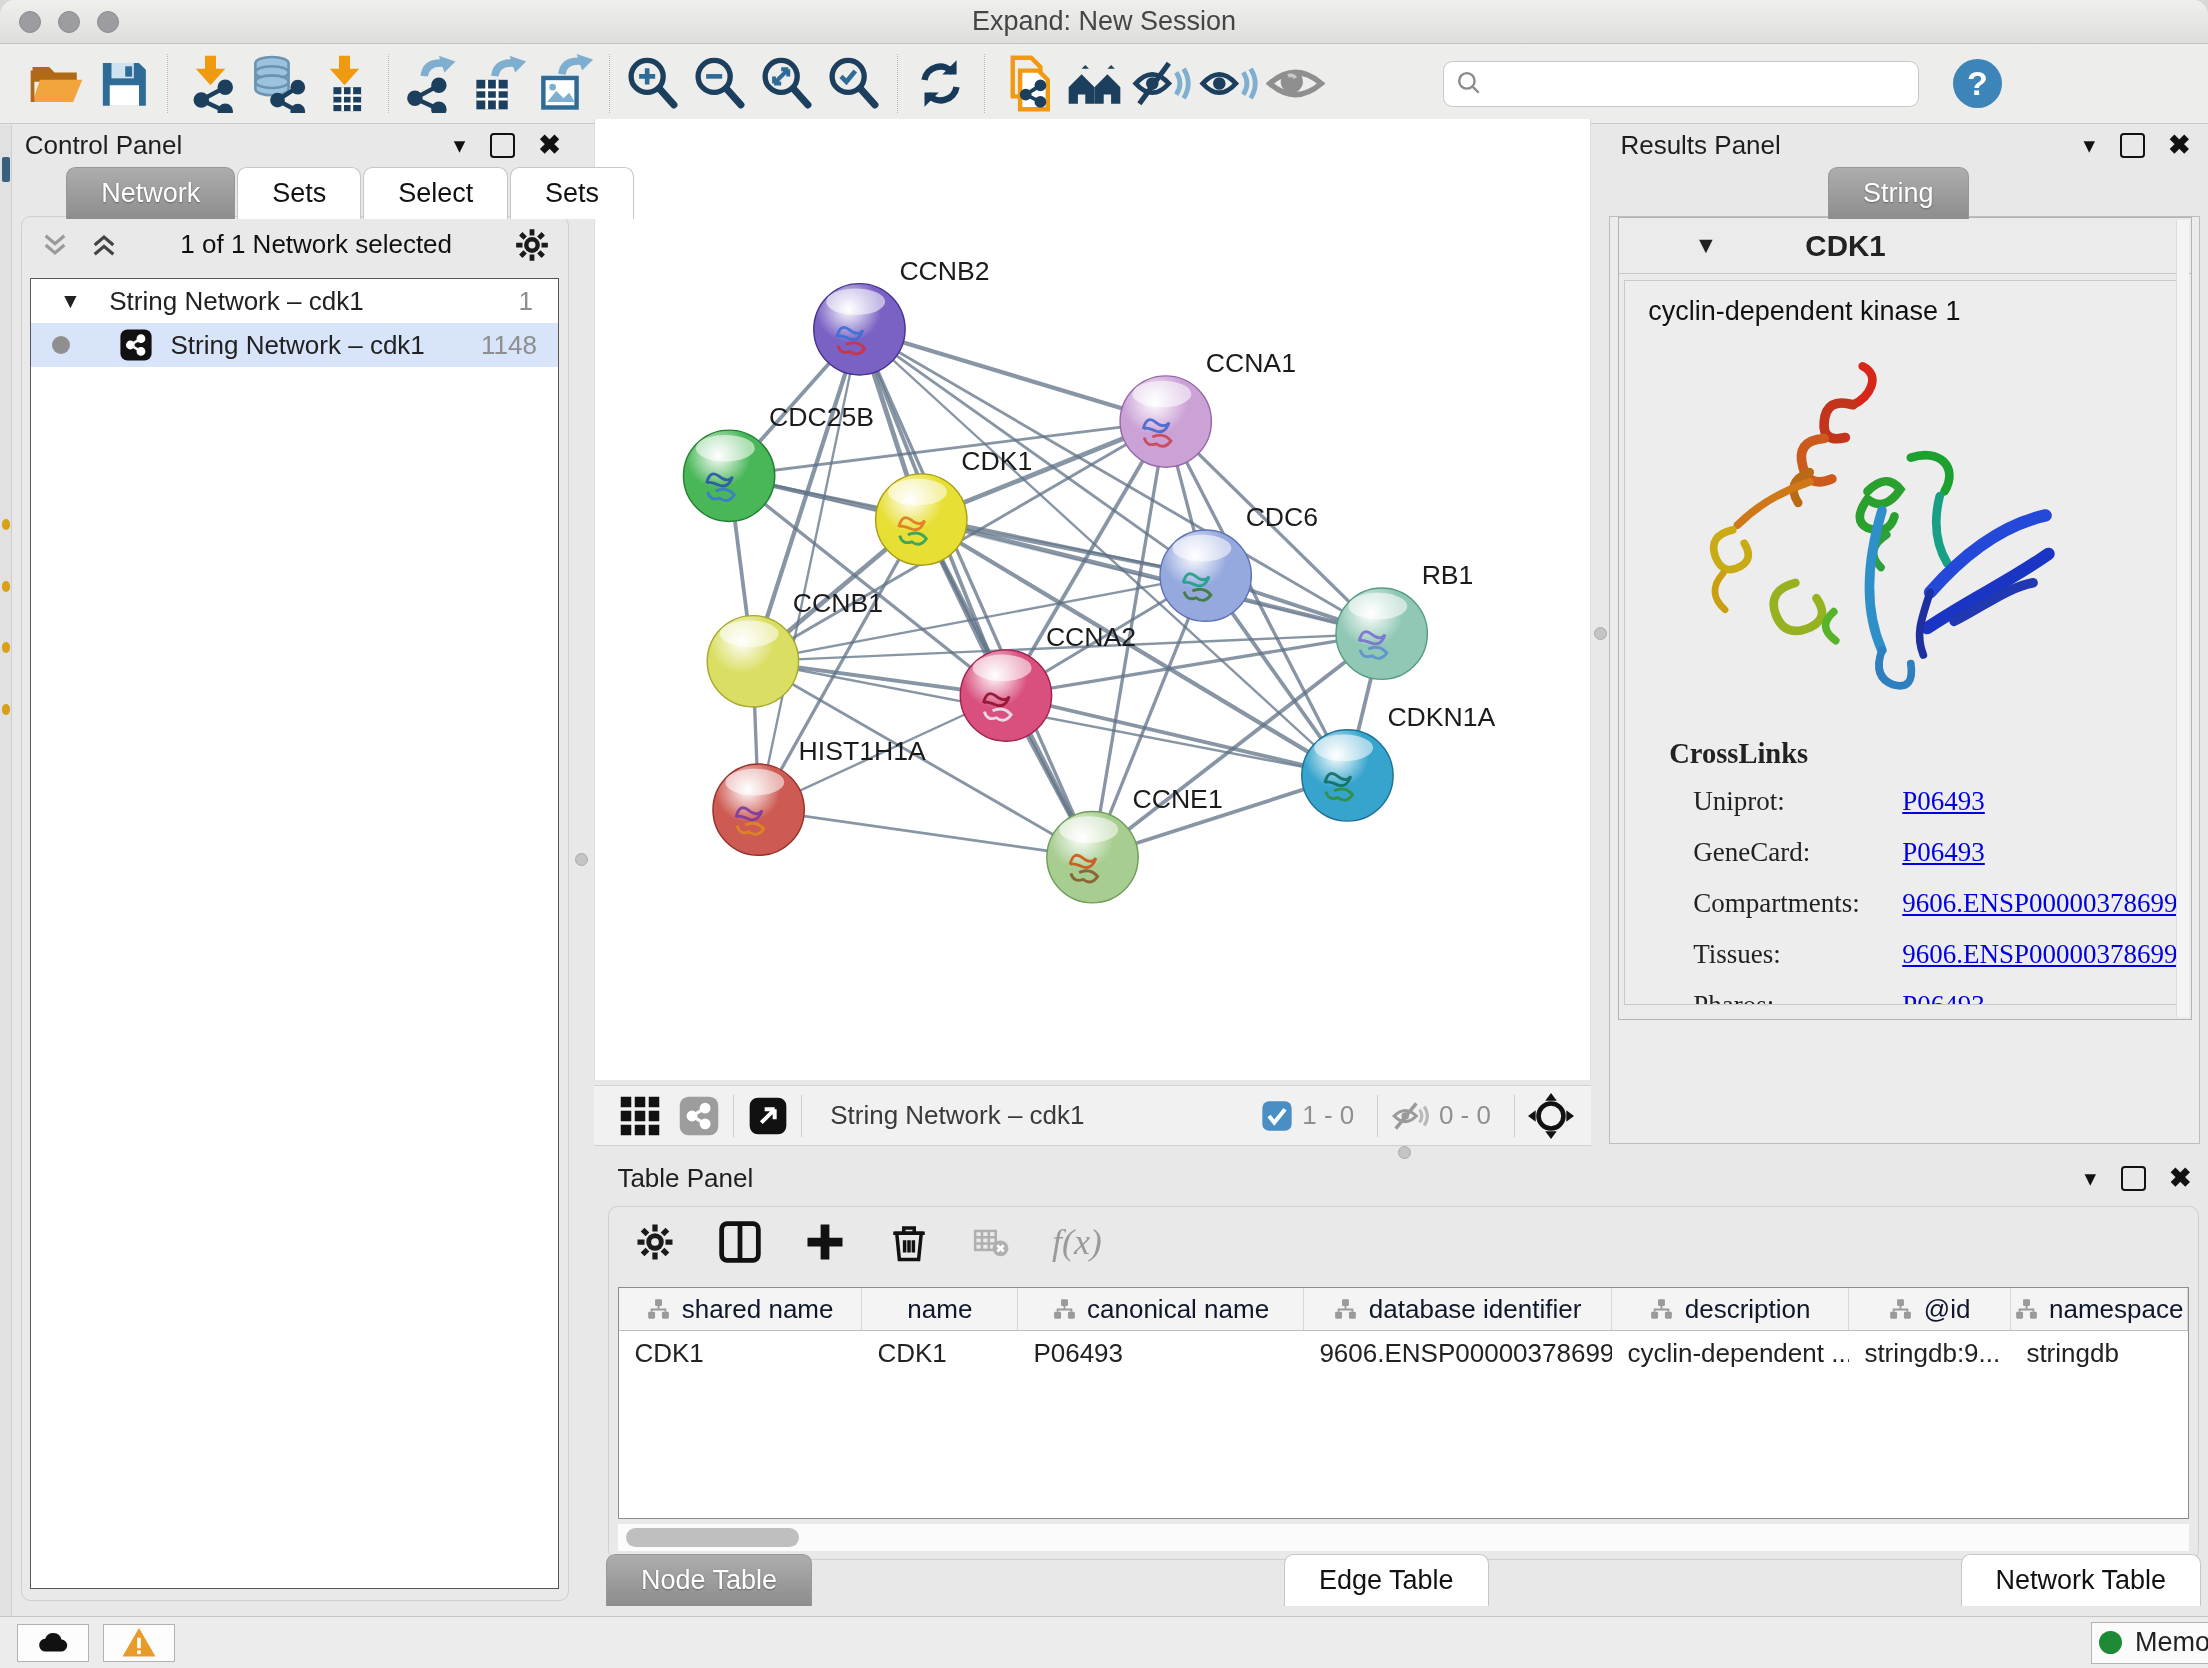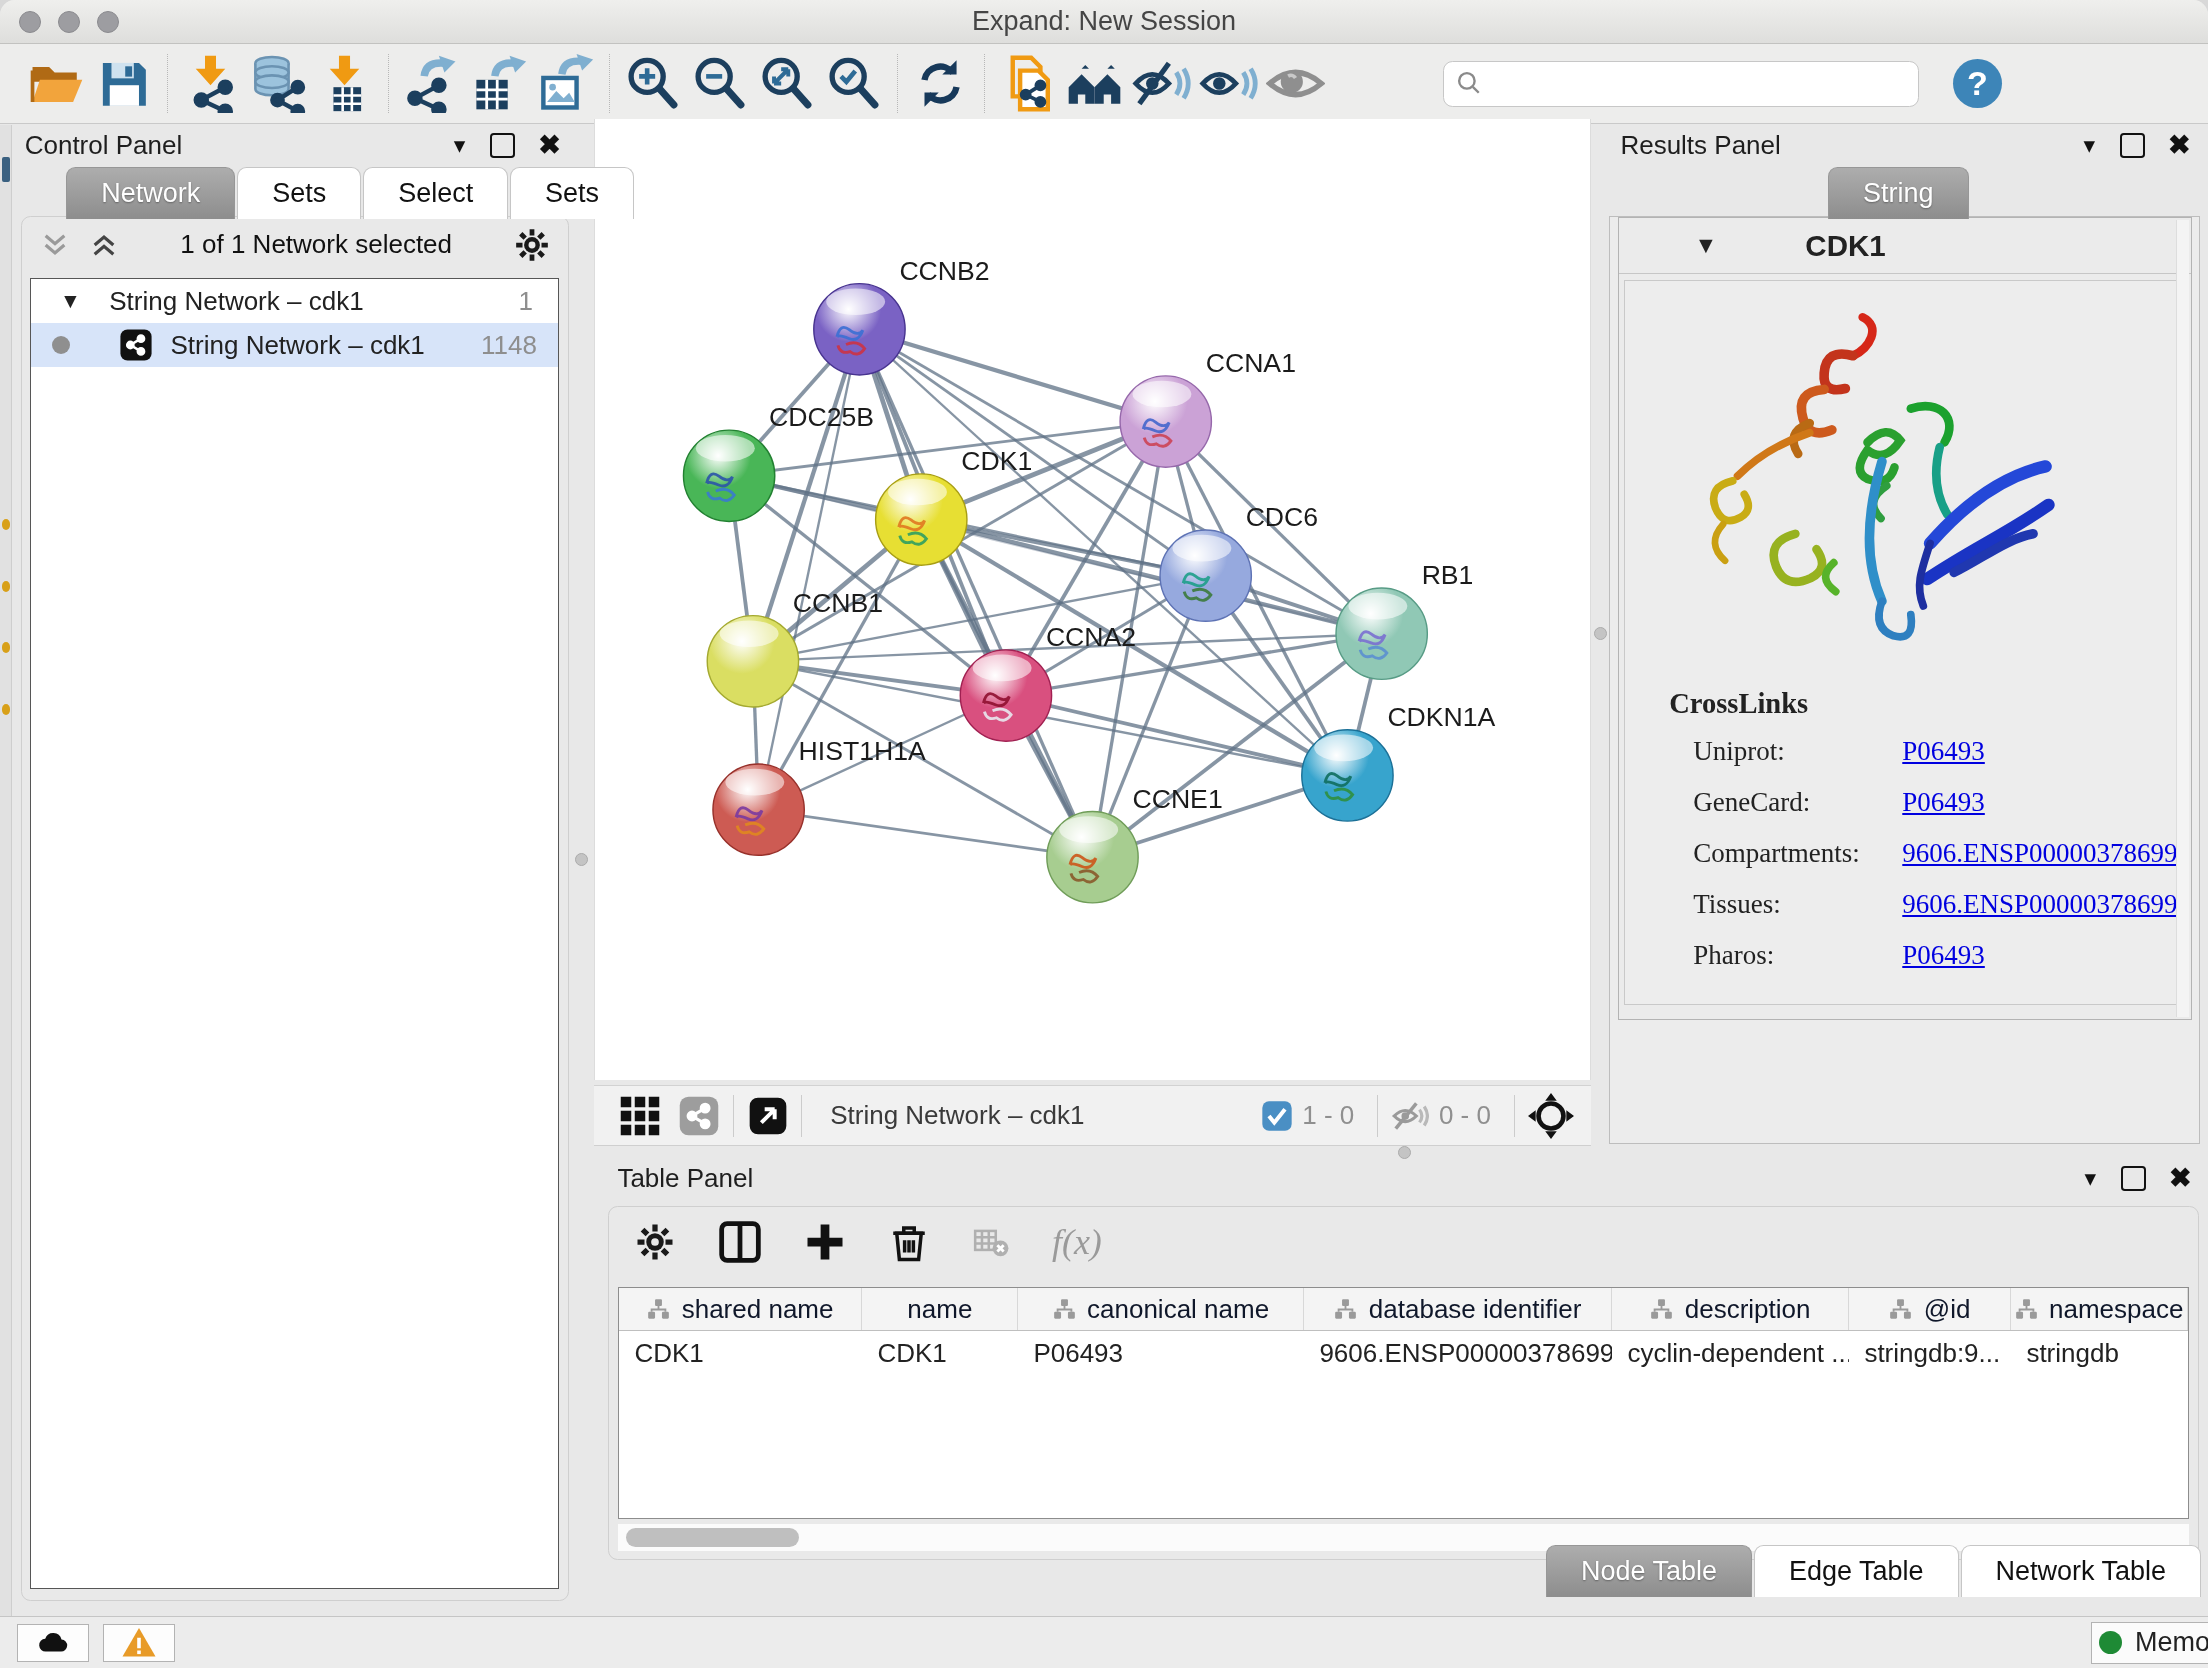--- a/index.html
+++ b/index.html
@@ -81,21 +81,21 @@
   .tp-tools{height:70px;display:flex;align-items:center;gap:42px;padding:0 25px;}
   .tbl{position:absolute;left:9.5px;top:80px;right:9.5px;bottom:40px;background:#fff;border:1.9px solid #8d8d8d;overflow:hidden;}
   .tblhead{display:grid;grid-template-columns:243px 156px 286px 308px 237px 162px 1fr;height:42px;
     background:#f4f4f4;border-bottom:1.9px solid #bfbfbf;}
   .th{display:flex;align-items:center;justify-content:center;gap:11.4px;font-size:26px;color:#0f172a;
     border-right:1px solid #d8d8d8;overflow:hidden;white-space:nowrap;}
   .tblrow{display:grid;grid-template-columns:243px 156px 286px 308px 237px 162px 1fr;height:44px;}
   .td{display:flex;align-items:center;padding-left:15px;font-size:26px;white-space:nowrap;overflow:hidden;}
   .hscroll{position:absolute;left:9.5px;bottom:7.6px;right:9.5px;height:27px;background:#fbfbfb;}
   .hthumb{width:173px;height:19px;border-radius:9.5px;background:#bfbfbf;margin:3.8px 0 0 7.6px;}
-  .bottom-tabs{position:absolute;left:0;right:0;bottom:21px;display:flex;justify-content:flex-end;}
+  .bottom-tabs{position:absolute;left:0;right:0;bottom:12px;display:flex;justify-content:space-between;}
   
   .statusbar{position:absolute;left:0;bottom:0;width:100%;height:51px;background:#ececec;border-top:1px solid #c5c5c5;padding-left:44px;}
   .sbtn{position:absolute;top:6.7px;width:72px;height:38px;background:#fdfdfd;border:1.9px solid #b3b3b3;
     display:flex;align-items:center;justify-content:center;box-sizing:border-box;}
   .membtn{position:absolute;right:11.4px;top:4.8px;width:150px;height:42px;background:#fbfbfb;border:1.9px solid #b3b3b3;
     display:flex;align-items:center;justify-content:center;gap:13.3px;font-size:27px;box-sizing:border-box;}
   .memdot{width:23px;height:23px;border-radius:50%;background:#1e8a35;}
   .fx{font-family:"Liberation Serif",serif;font-style:italic;font-size:36px;color:#9a9a9a;}
   svg{display:block;}
 </style>
@@ -621,20 +621,21 @@
     <div class="tabs rp-tab">
       <div class="tab sel">String</div>
     </div>
     <div class="rp-box">
       <div class="entrybox">
         <div class="entryhdr">
           <span class="tri">▼</span>
           <span class="gene">CDK1</span>
         </div>
         <div class="entrybody">
+          <div class="desc">cyclin-dependent kinase 1</div>
           <svg width="409" height="385" viewBox="0 0 420 400" style="margin:17px 0 0 38px">
             <g fill="none" stroke-linecap="round">
               <path d="M205 20 C225 30 212 52 195 60" stroke="#d62718" stroke-width="9"></path>
               <path d="M195 60 q-28 -8 -30 18 q-2 22 22 16" stroke="#c3341c" stroke-width="10"></path>
               <path d="M165 95 q-30 2 -22 30 q6 22 30 12" stroke="#cd5a1d" stroke-width="10"></path>
               <path d="M150 130 q-26 10 -12 32" stroke="#b96a14" stroke-width="9"></path>
               <path d="M150 140 C120 150 95 165 75 185" stroke="#d07818" stroke-width="8"></path>
               <path d="M70 190 q-26 6 -18 28 q8 20 26 10 q14 -8 4 -24" stroke="#c9ac15" stroke-width="8"></path>
               <path d="M60 235 q-18 20 2 38" stroke="#caa012" stroke-width="7"></path>
               <path d="M135 245 q-30 8 -20 34 q10 24 36 12 q20 -10 6 -30" stroke="#97b220" stroke-width="9"></path>

